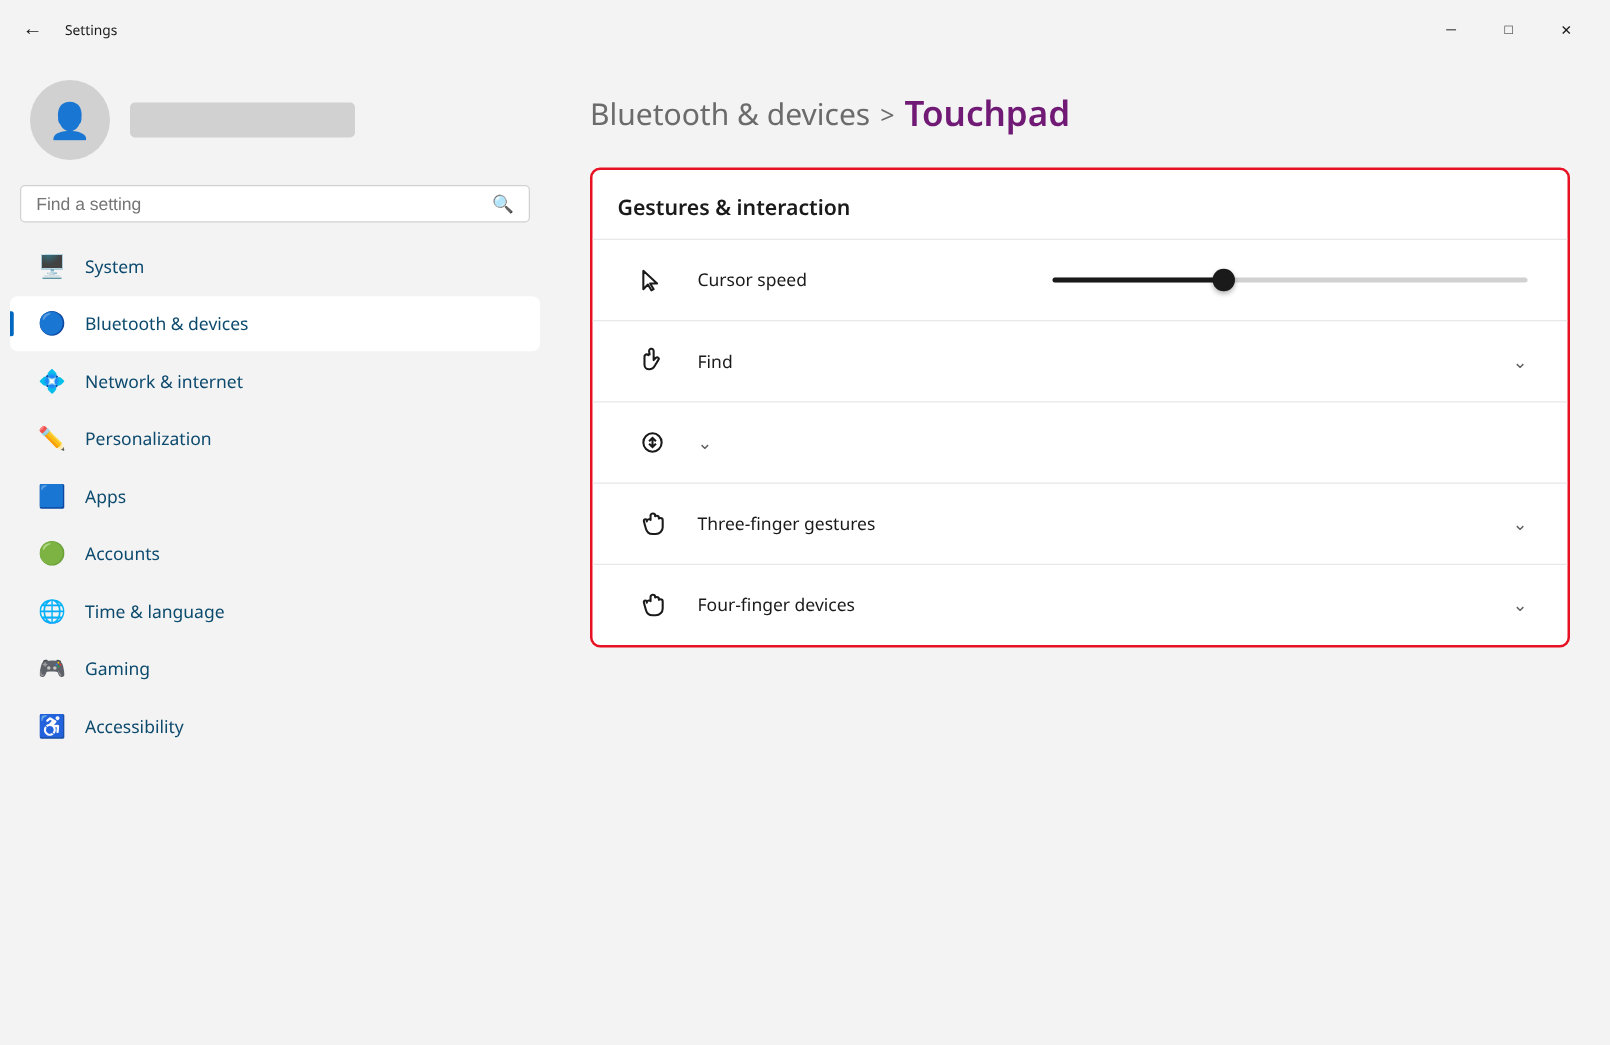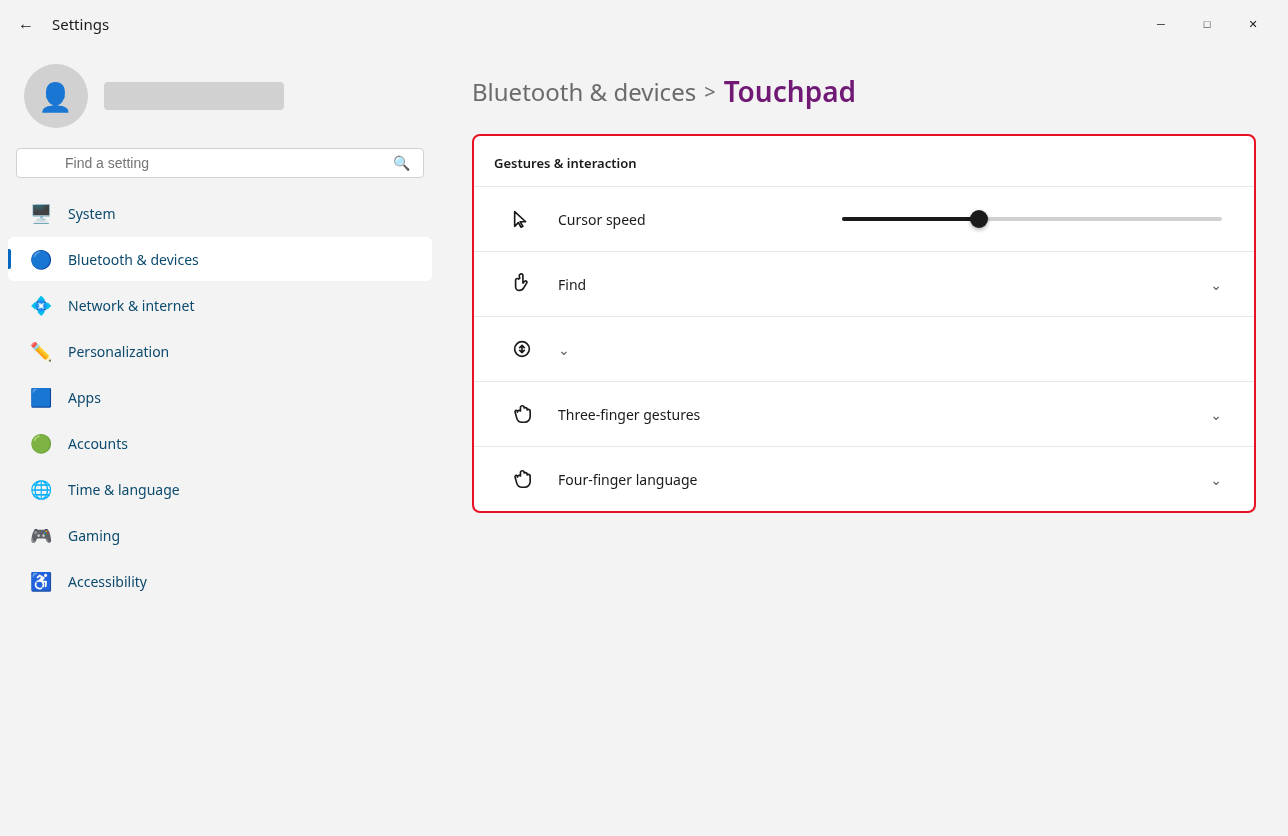--- a/index.html
+++ b/index.html
@@ -22,21 +22,21 @@
       padding: 0 12px;
       justify-content: space-between;
       flex-shrink: 0;
     }
     .titlebar-left {
       display: flex;
       align-items: center;
       gap: 12px;
     }
     .titlebar-title {
-      font-size: 15px;
+      font-size: 11px;
       color: #1a1a1a;
     }
     .titlebar-back {
       background: none;
       border: none;
       cursor: pointer;
       font-size: 16px;
       color: #1a1a1a;
       display: flex;
       align-items: center;
@@ -116,21 +116,20 @@
       padding: 6px 12px;
       gap: 8px;
     }
     .search-input {
       flex: 1;
       border: none;
       outline: none;
       font-size: 14px;
       background: transparent;
       color: #be185d;
-      margin-left: 36px;
     }
     .search-icon-btn {
       background: none;
       border: none;
       cursor: pointer;
       color: #616161;
       font-size: 14px;
     }
 
     
@@ -202,21 +201,21 @@
     }
 
     
     .settings-card {
       background: white;
       border-radius: 8px;
       border: 2px solid #e81123;
       overflow: hidden;
     }
     .card-section-title {
-      font-size: 13px;
+      font-size: 17px;
       font-weight: 600;
       color: #1a1a1a;
       padding: 18px 36px 14px 20px;
     }
 
     
     .setting-row {
       display: flex;
       align-items: center;
       padding: 16px 32px;
@@ -421,20 +420,20 @@
           <span class="chevron-icon">⌄</span>
         </div>
       </div>
 
       <div class="setting-row">
         <div class="setting-icon">
           <svg width="22" height="22" viewBox="0 0 24 24" fill="none" stroke="currentColor" stroke-width="1.8">
             <path d="M7 10 C7 9 7.9 8 9 8 C9.5 8 10 8.3 10.3 8.7 L10.3 5 C10.3 4 11.2 3 12.3 3 C13.4 3 14.3 4 14.3 5 L14.3 5.5 C14.6 5.2 15.1 5 15.6 5 C16.7 5 17.6 6 17.6 7 L17.6 7.5 C17.9 7.2 18.4 7 18.9 7 C20 7 20.9 8 20.9 9 L20.9 15 C20.9 18.3 18.2 21 14.9 21 L12 21 C9.2 21 6.9 19 6.2 16.2 L4.5 10 C4.2 9 4.8 8 5.8 8 C6.3 8 6.7 8.3 7 8.7 L7 10Z" stroke-linejoin="round" stroke-linecap="round"></path>
           </svg>
         </div>
-        <span class="setting-label">Four-finger language</span>
+        <span class="setting-label">Four-finger devices</span>
         <div class="setting-right">
           <span class="chevron-icon">⌄</span>
         </div>
       </div>
     </div>
   </div>
 </div>
 
 </body></html>

